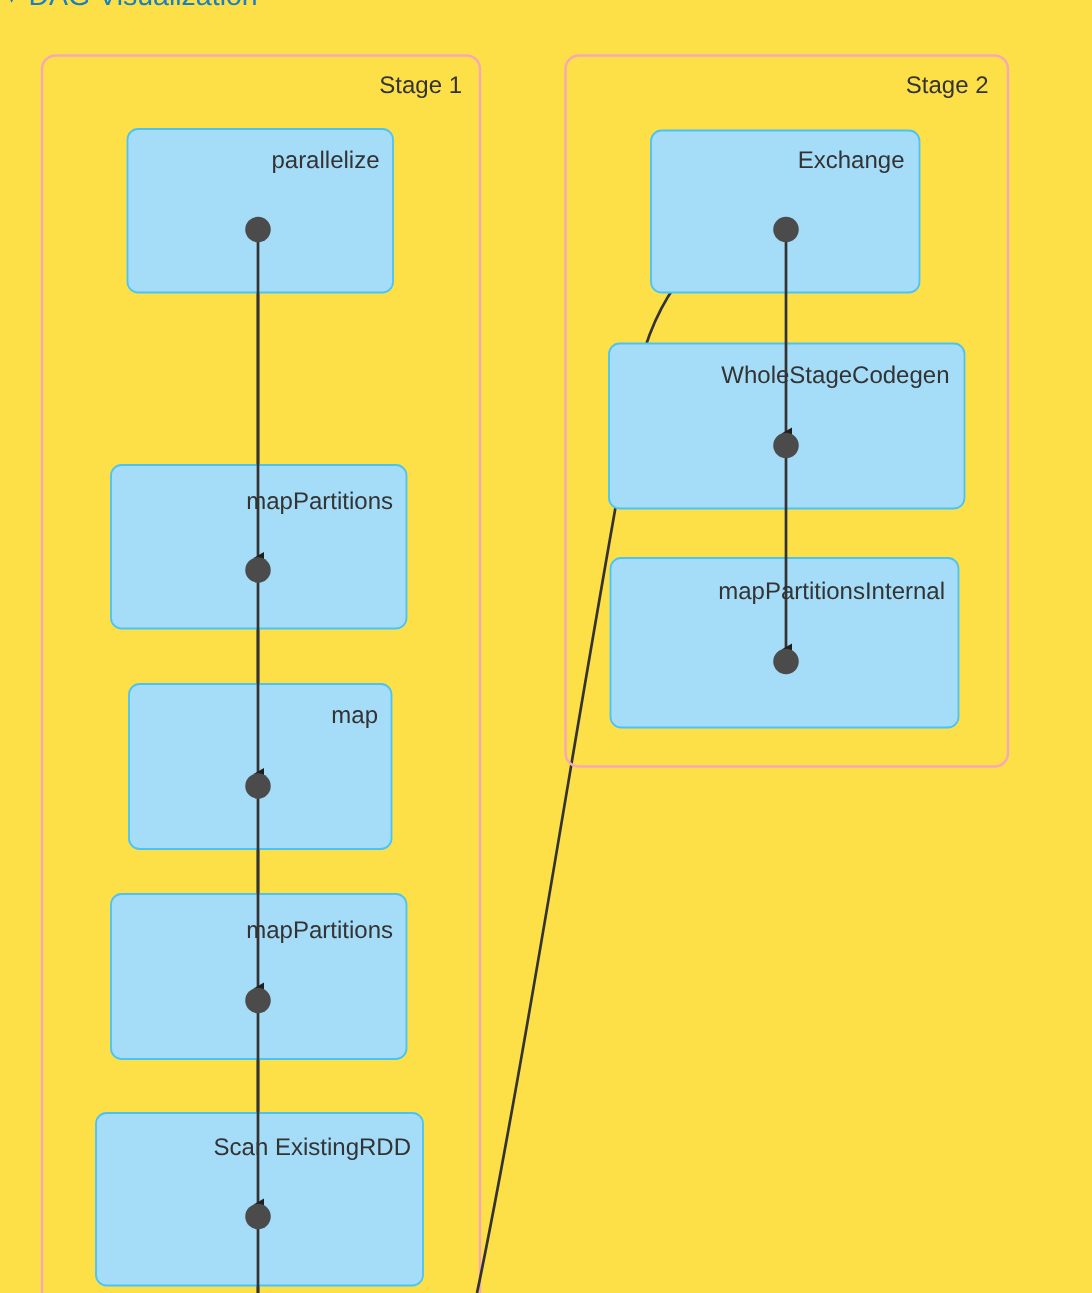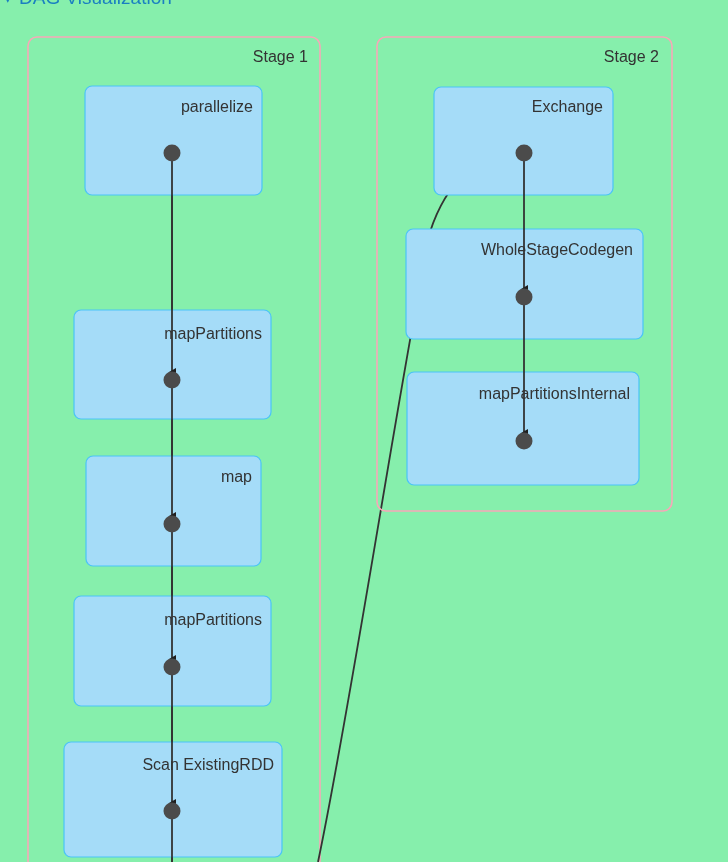--- a/index.html
+++ b/index.html
@@ -14,21 +14,21 @@
     overflow: hidden;
     font-family: "Liberation Sans", sans-serif;
     position: relative;
   }
   #root {
     position: absolute;
     left: 0;
     top: 0;
     width: 728px;
     height: 862px;
-    background: #86efac;
+    background: #fde047;
   }
   
   #dag-header {
     position: absolute;
     left: 0px;
     top: -14px;
     width: 400px;
     height: 26px;
     white-space: nowrap;
   }

